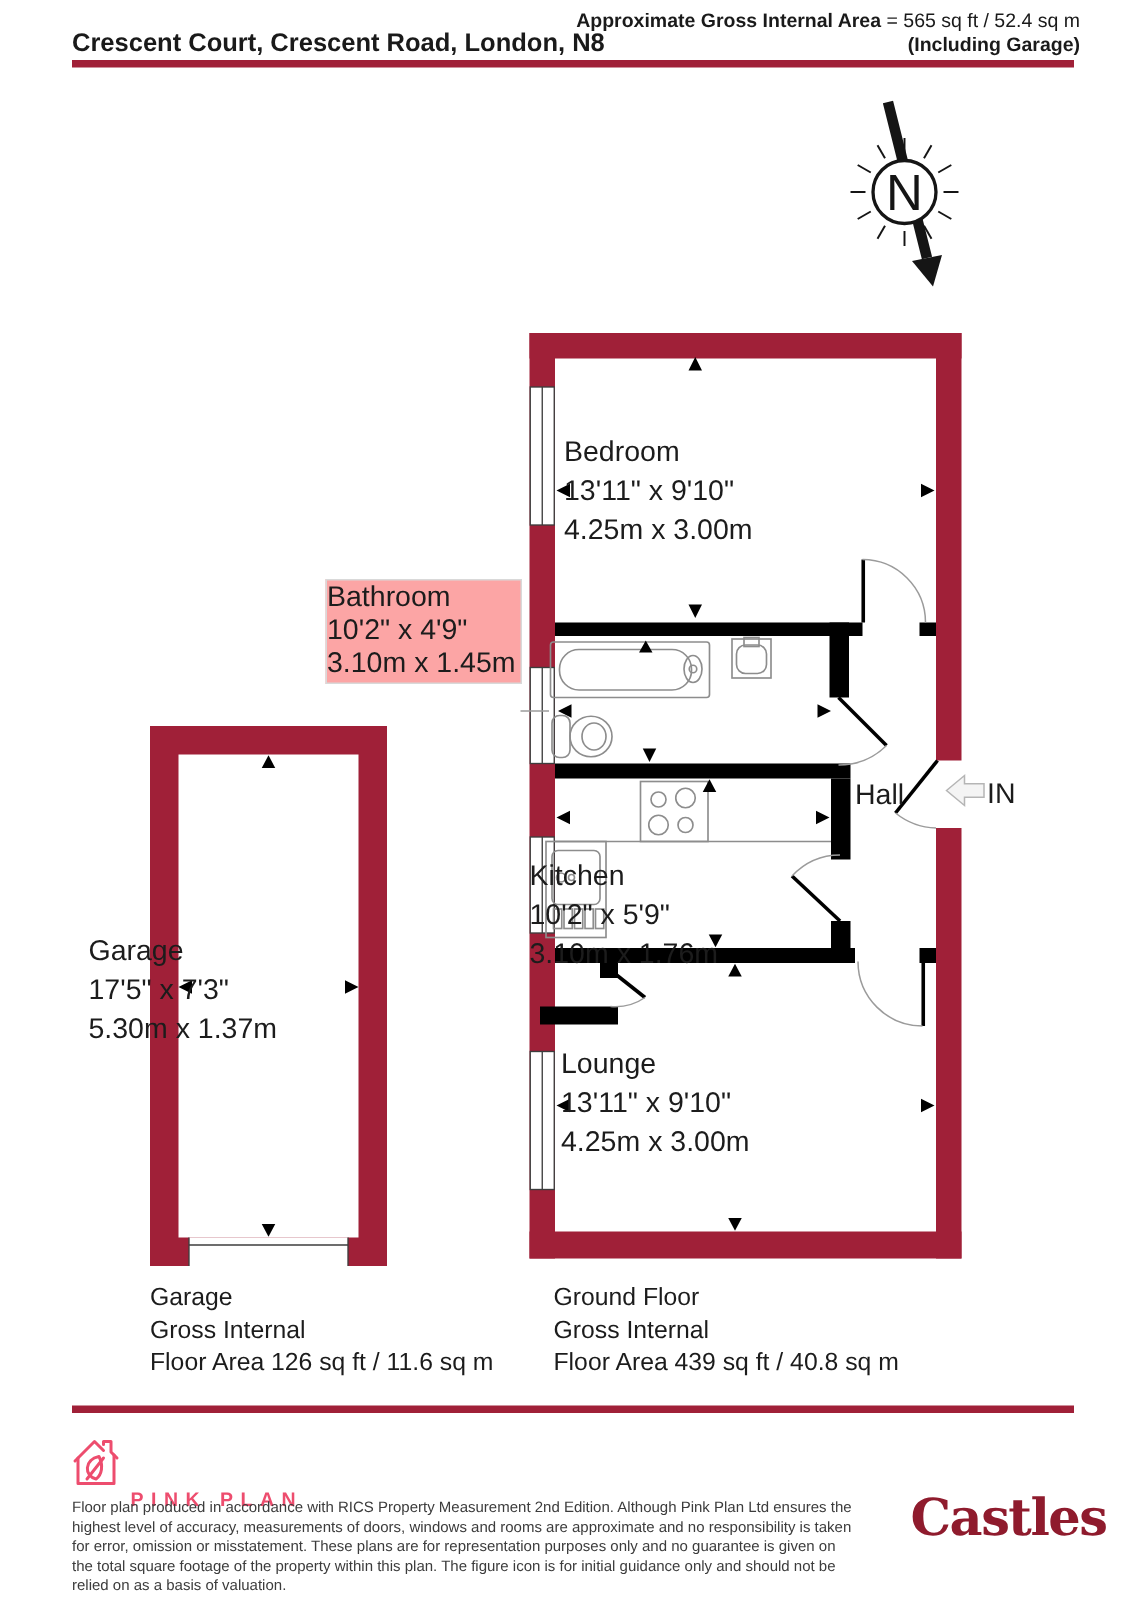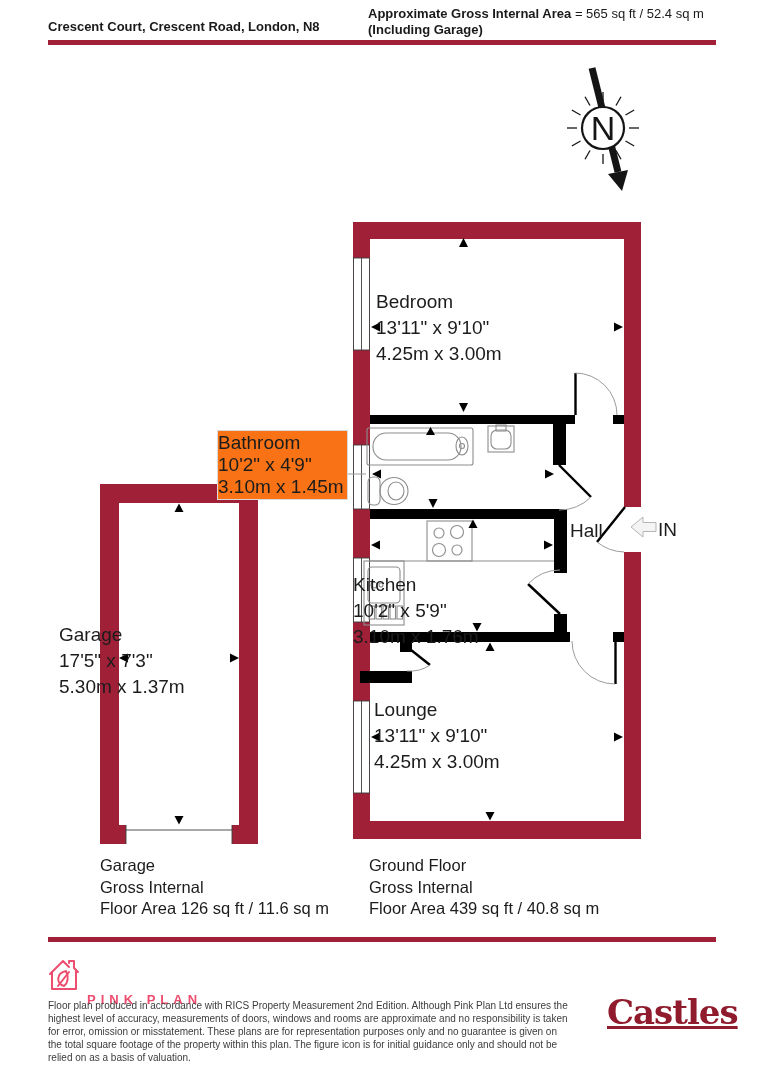--- a/index.html
+++ b/index.html
@@ -6,50 +6,50 @@
     --wall-red:#a02038;
     --pink:#ed4d6e;
     --castles-red:#8f1b2d;
   }
   *{box-sizing:border-box;margin:0;padding:0;}
   html,body{background:#fff;}
   body{font-family:"Liberation Sans",sans-serif;color:#1a1a1a;}
   .page{position:relative;width:764px;height:1080px;background:#fff;overflow:hidden;}
 
   
-  .hdr-title{position:absolute;left:48px;top:19px;font-size:13px;font-weight:bold;white-space:nowrap;}
-  .hdr-area{position:absolute;left:368px;top:6px;width:352px;text-align:left;font-size:13px;line-height:16px;white-space:nowrap;}
+  .hdr-title{position:absolute;left:48px;top:19px;font-size:17px;font-weight:bold;white-space:nowrap;}
+  .hdr-area{position:absolute;left:368px;top:6px;width:352px;text-align:right;font-size:13px;line-height:16px;white-space:nowrap;}
   .hdr-area .b{font-weight:bold;}
   .rule{position:absolute;left:48px;width:668px;height:4.5px;background:var(--wall-red);}
   .rule-top{top:40px;}
   .rule-bot{top:937px;}
 
   
   .plan-svg{position:absolute;left:0;top:0;}
 
   
   .room-label{position:absolute;text-align:left;font-size:19px;line-height:26px;color:#1c1c1c;}
   .lbl-bedroom{left:376px;top:289px;width:240px;}
   .lbl-kitchen{left:353px;top:556px;width:240px;margin-top:16px;}
   .lbl-lounge{left:374px;top:697px;width:240px;}
   .lbl-garage{left:59px;top:622px;width:240px;}
-  .lbl-bathroom{left:217px;top:430px;width:131px;line-height:22px;background:#f97316;border:1px solid #d9d9d9;padding:1px 0;}
+  .lbl-bathroom{left:217px;top:386px;width:131px;line-height:22px;background:#fca5a5;border:1px solid #d9d9d9;padding:1px 0;}
   .lbl-hall{left:570px;top:492px;width:50px;margin-top:26px;}
   .lbl-in{left:658px;top:517px;width:40px;text-align:left;}
 
   
   .summary{position:absolute;top:855px;font-size:16.5px;line-height:21.5px;color:#1c1c1c;}
   .sum-garage{left:100px;}
   .sum-ground{left:369px;}
 
   
   .pp-logo{position:absolute;left:46px;top:955px;}
   .pp-text{position:absolute;left:87px;top:992px;font-size:13px;letter-spacing:5px;color:var(--pink);font-weight:bold;}
   .disclaimer{position:absolute;left:48px;top:999px;width:522px;font-size:10px;line-height:13px;color:#3c3c3c;}
-  .castles{position:absolute;left:607px;top:992px;font-family:"DejaVu Serif",serif;font-weight:bold;font-size:34px;color:var(--castles-red);letter-spacing:-1px;text-decoration:underline;}
+  .castles{position:absolute;left:607px;top:992px;font-family:"DejaVu Serif",serif;font-weight:bold;font-size:34px;color:var(--castles-red);letter-spacing:-1px;}
 
   
   .wred{fill:var(--wall-red);}
   .wblk{fill:#000;}
   .win{fill:#fff;stroke:#3d3d3d;stroke-width:0.9;}
   .winline{stroke:#3d3d3d;stroke-width:0.9;}
   .fix{fill:none;stroke:#8d8d8d;stroke-width:1.1;}
   .leaf{fill:none;stroke:#000;stroke-width:2.4;}
   .swing{fill:none;stroke:#9b9b9b;stroke-width:1;}
   .dim{fill:#000;}

